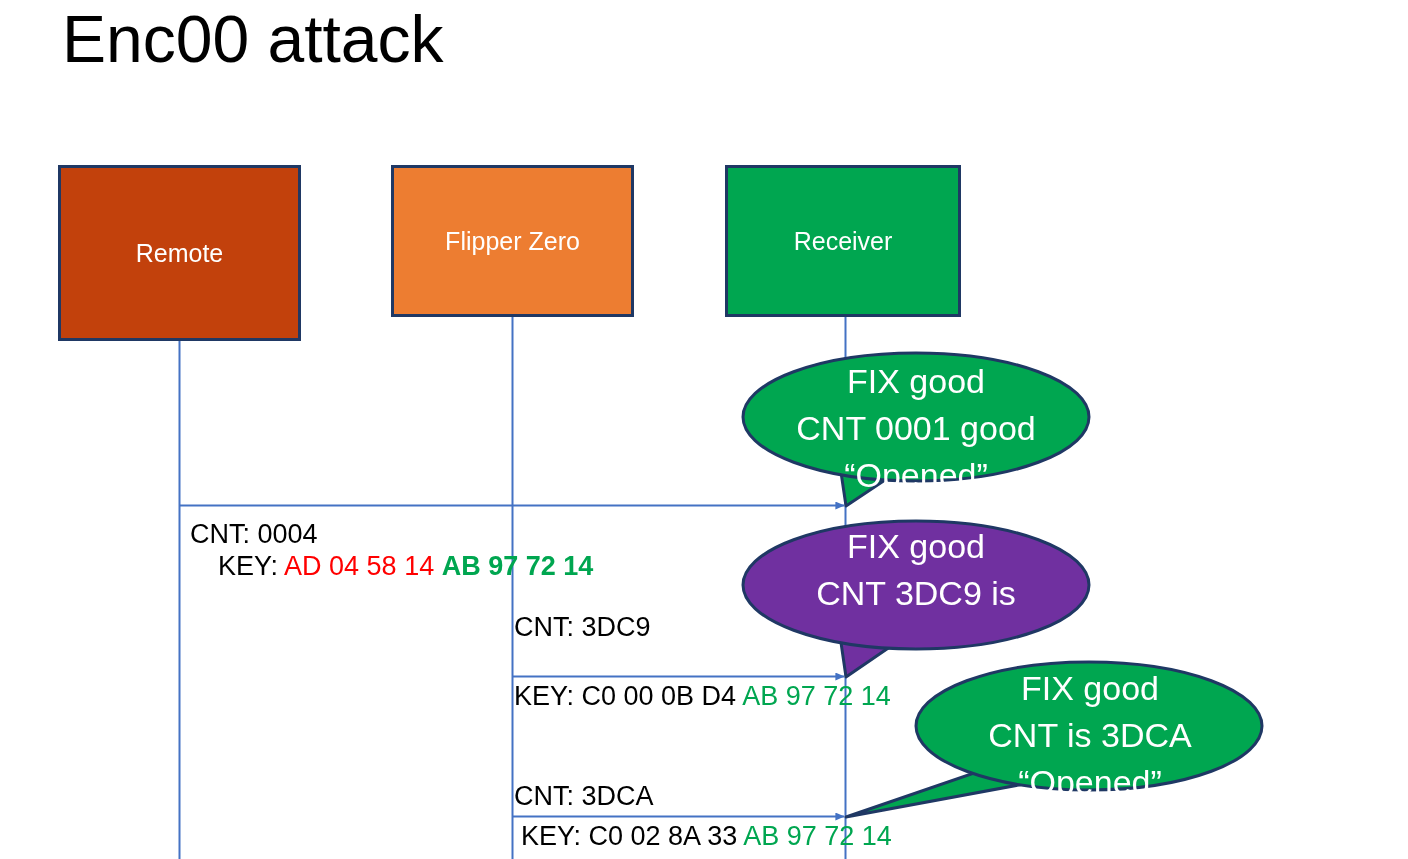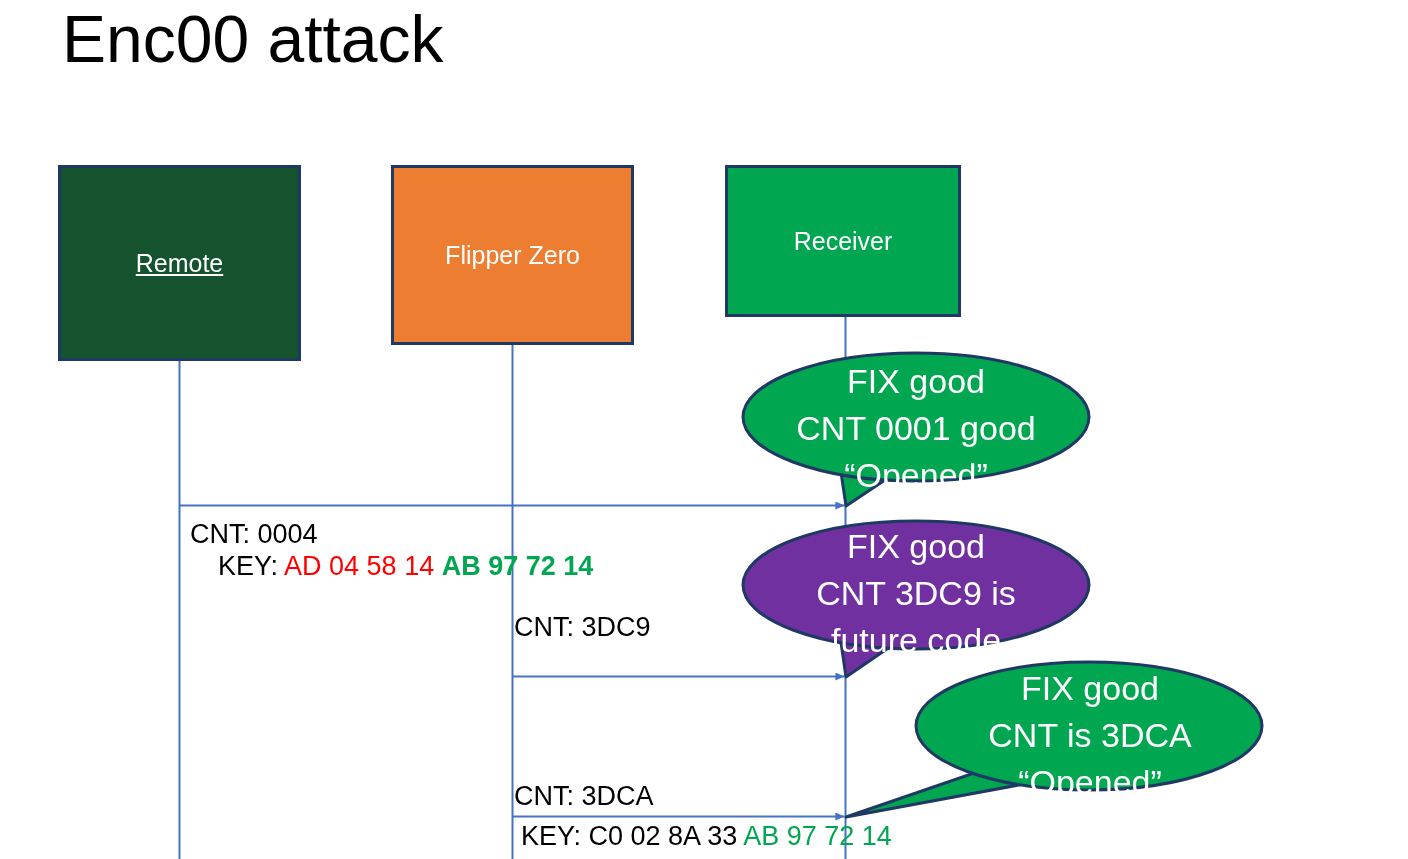--- a/index.html
+++ b/index.html
@@ -45,22 +45,22 @@
     box-sizing: border-box;
     border: 3px solid #1F3864;
     display: flex;
     align-items: center;
     justify-content: center;
     color: #ffffff;
     font-size: 25px;
     font-weight: 400;
     line-height: 1.2;
   }
-  #actor-remote  { left: 58px;  top: 165px; width: 243px; height: 196px; background: #14532d; text-decoration: underline; }
-  #actor-flipper { left: 391px; top: 165px; width: 243px; height: 180px; background: #ED7D31; }
+  #actor-remote  { left: 58px;  top: 165px; width: 243px; height: 176px; background: #c2410c; }
+  #actor-flipper { left: 391px; top: 165px; width: 243px; height: 152px; background: #ED7D31; }
   #actor-receiver{ left: 725px; top: 165px; width: 236px; height: 152px; background: #00A650; }
 
   
   .msg-label {
     position: absolute;
     font-size: 27px;
     color: #000000;
     white-space: nowrap;
     line-height: 1.18;
   }
@@ -138,37 +138,39 @@
 
 
   <div class="msg-label" id="label-cnt-0004">CNT: 0004</div>
 
   <div class="msg-label" id="label-key-1">
     <span>KEY: </span><span class="k-red">AD 04 58 14 </span><span class="k-green-b">AB 97 72 14</span>
   </div>
 
   <div class="msg-label" id="label-cnt-3dc9">CNT: 3DC9</div>
 
+  <div class="msg-label" id="label-key-2">
+    <span>KEY: C0 00 0B D4 </span><span class="k-green">AB 97 72 14</span>
+  </div>
 
   <div class="msg-label" id="label-cnt-3dca">CNT: 3DCA</div>
 
   <div class="msg-label" id="label-key-3">
     <span>KEY: C0 02 8A 33 </span><span class="k-green">AB 97 72 14</span>
   </div>
 
   <div class="callout-text" id="callout-text-1">
     <div>FIX good</div>
     <div>CNT 0001 good</div>
     <div>“Opened”</div>
   </div>
 
   <div class="callout-text" id="callout-text-2">
     <div>FIX good</div>
     <div>CNT 3DC9 is</div>
-    <div>future code</div>
   </div>
 
   <div class="callout-text" id="callout-text-3">
     <div>FIX good</div>
     <div>CNT is 3DCA</div>
     <div>“Opened”</div>
   </div>
 
 </div>
 

